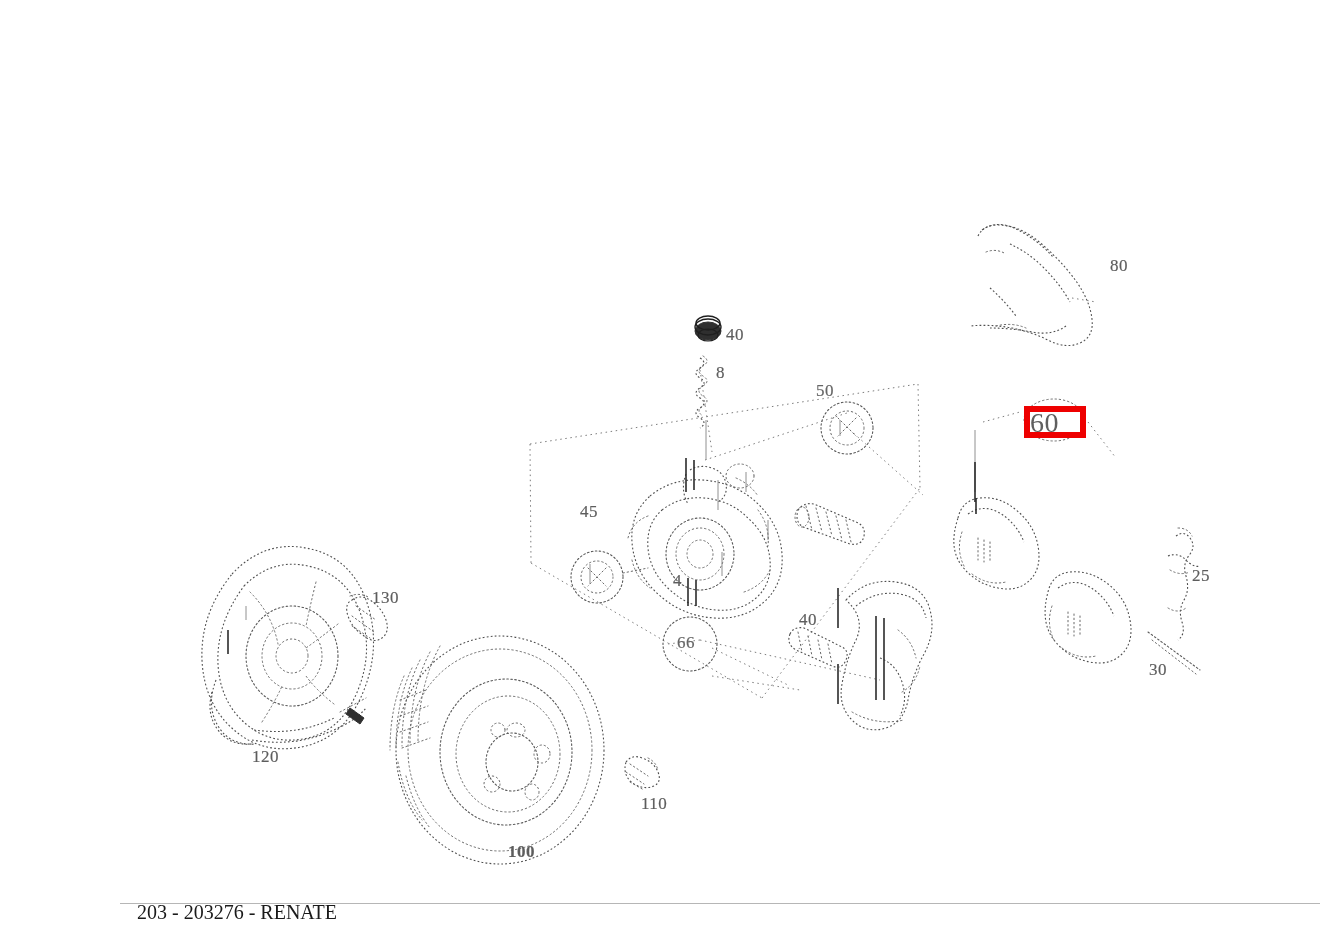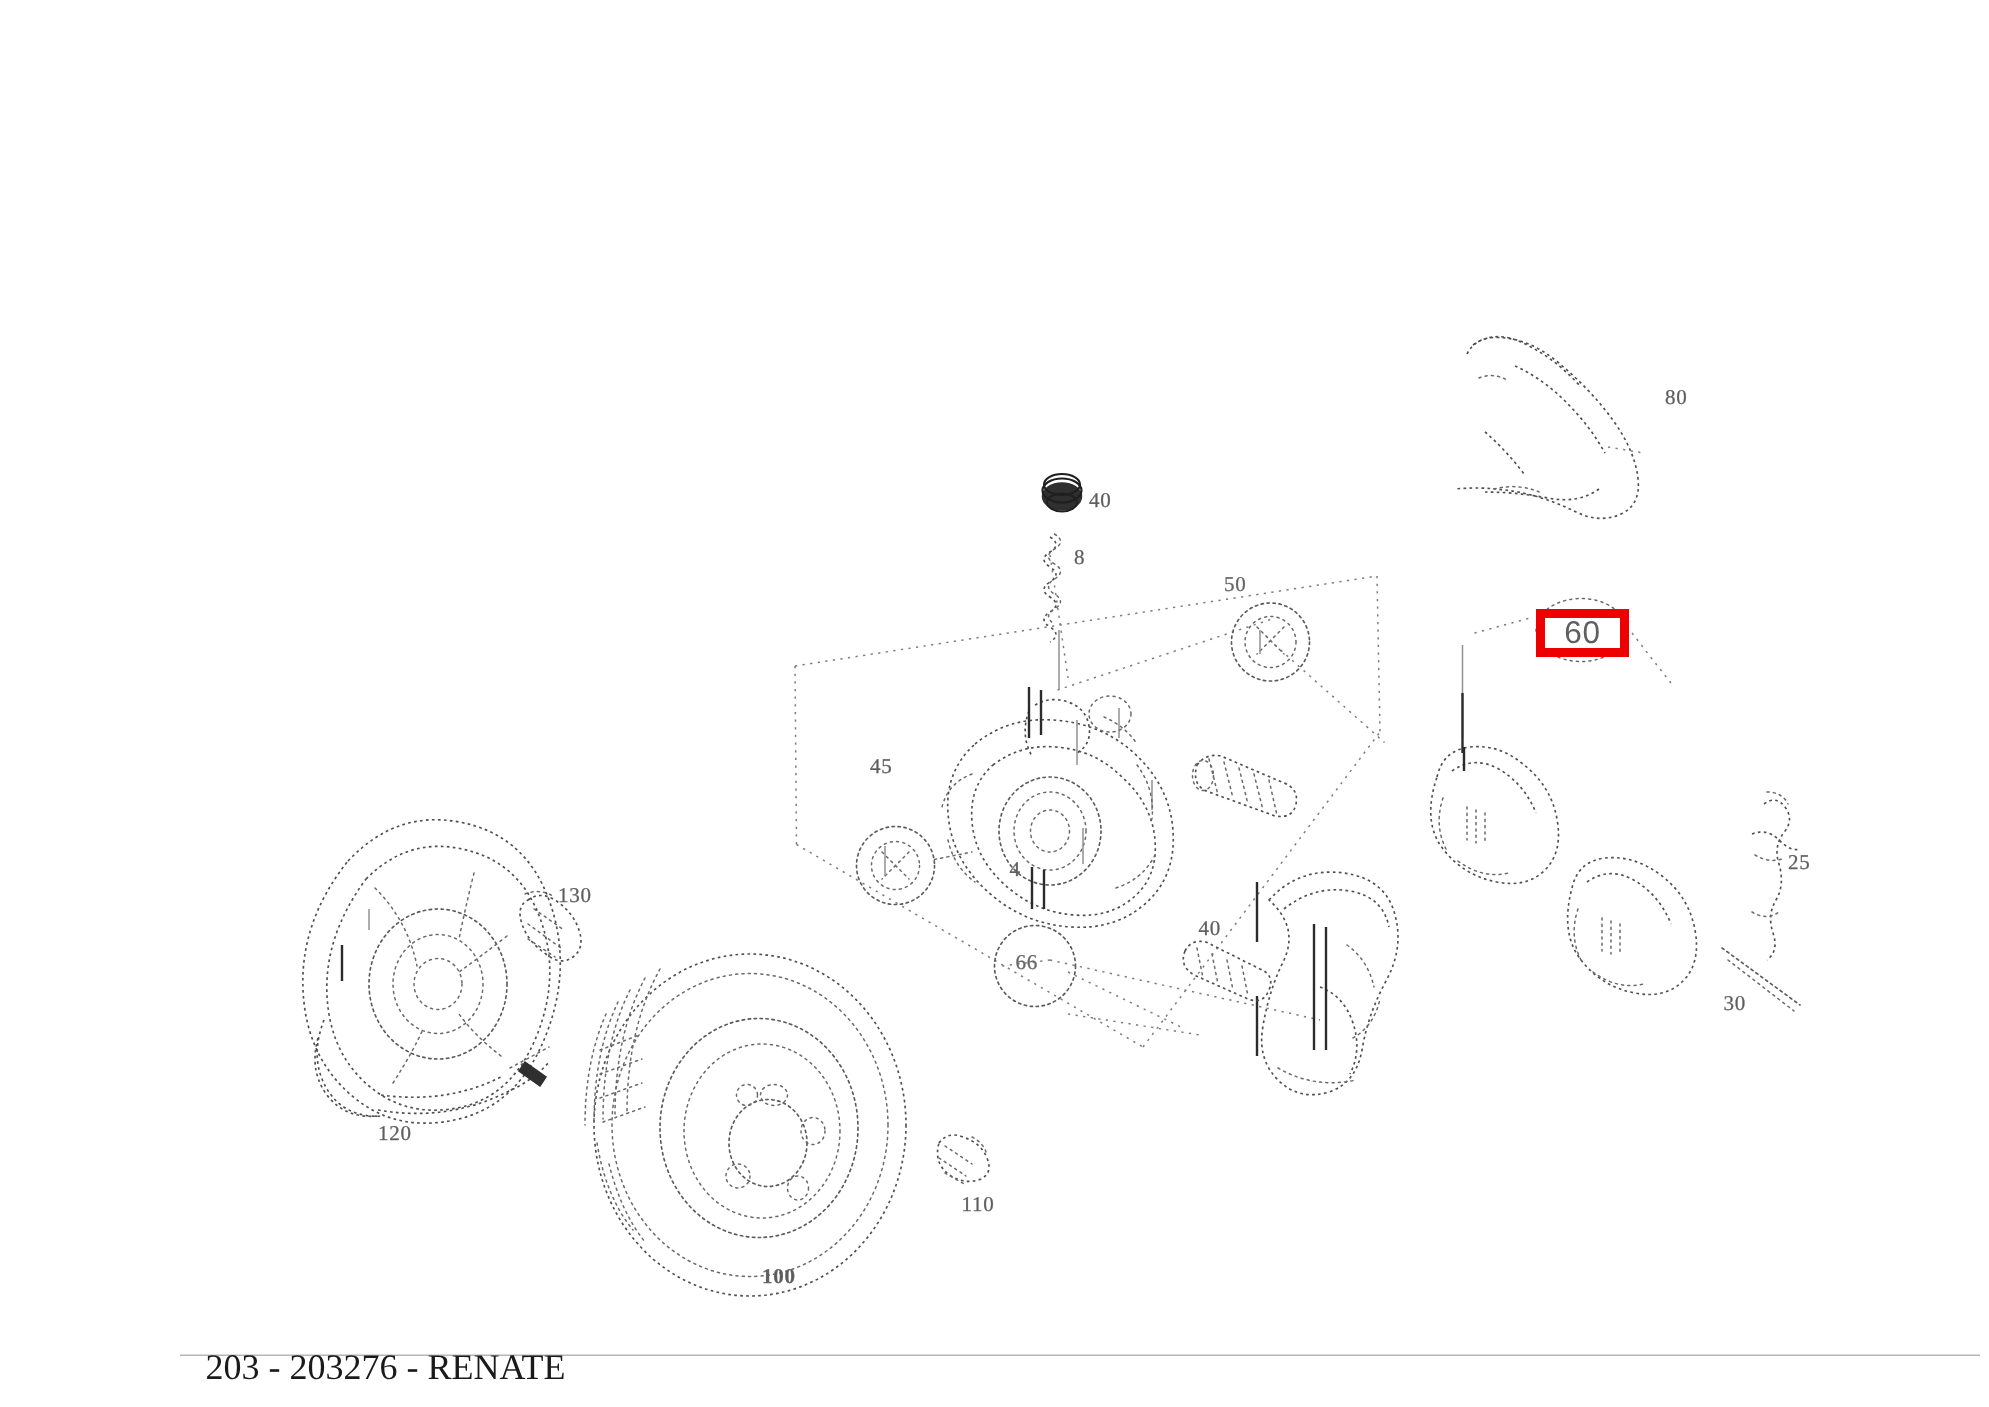--- a/index.html
+++ b/index.html
@@ -44,21 +44,21 @@
     left: 120px;
     top: 903px;
     width: 1200px;
     height: 1px;
     background: #b6b6b6;
   }
   #footer-text {
     position: absolute;
     left: 137px;
     top: 900px;
-    font-size: 24px;
+    font-size: 20px;
     line-height: 24px;
     font-family: "Liberation Serif", "DejaVu Serif", serif;
     color: #1a1a1a;
     white-space: nowrap;
   }
 
   
   #drawing {
     position: absolute;
     left: 0;
@@ -69,21 +69,21 @@
   #drawing svg {
     display: block;
     width: 1326px;
     height: 860px;
   }
 
   
   .callout {
     position: absolute;
     font-family: "Liberation Serif", "DejaVu Serif", serif;
-    font-size: 14px;
+    font-size: 17px;
     line-height: 21px;
     color: #5d5d5d;
     white-space: nowrap;
     letter-spacing: 0.5px;
     -webkit-text-stroke: 0.2px #6a6a6a;
   }
 
   
   .callout.ringed { color: #666666; }
 
@@ -93,23 +93,23 @@
     box-sizing: border-box;
     border: 6px solid #ee0000;
     background: #ffffff;
     z-index: 6;
   }
   #highlight-60 .hl-label {
     position: absolute;
     left: 0; right: 0;
     top: 50%;
     transform: translateY(-50%);
-    text-align: center;
-    font-family: Liberation Sans, sans-serif;
-    font-size: 21px;
+    text-align: left;
+    font-family: Liberation Serif, serif;
+    font-size: 28px;
     line-height: 21px;
     color: #5f5f5f;
     letter-spacing: 0.5px;
   }
 </style>
 </head>
 <body>
 
 <div id="page">
 

